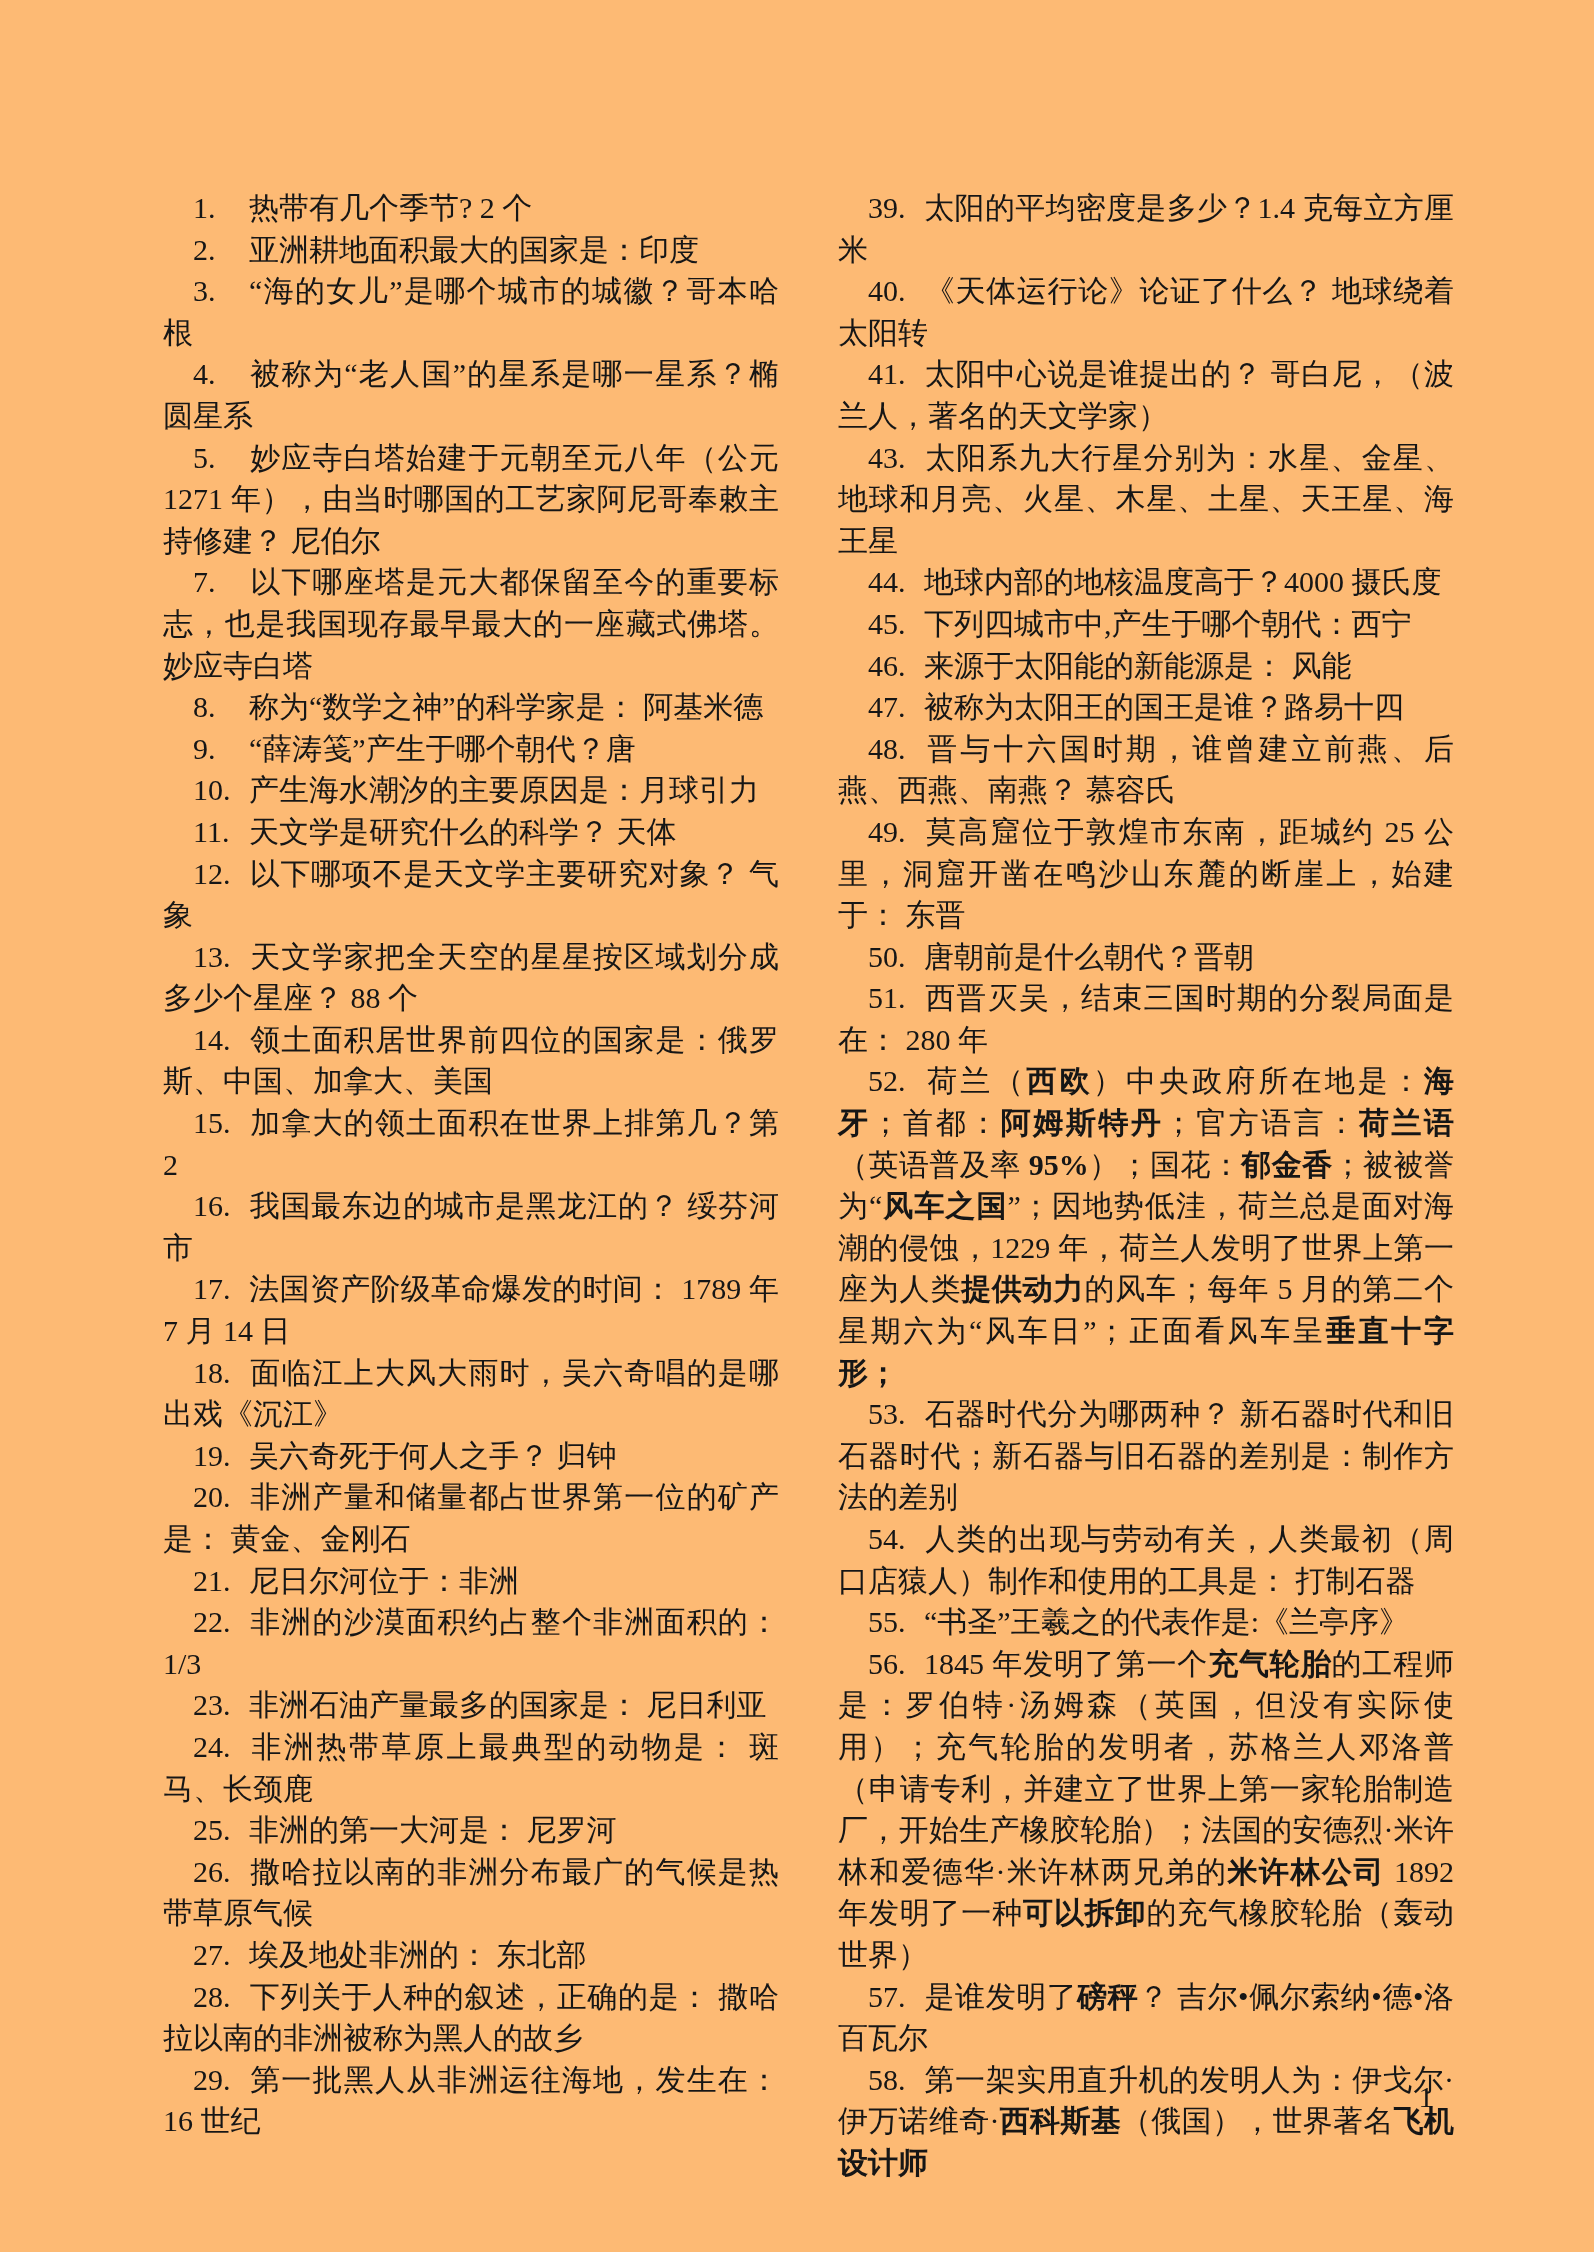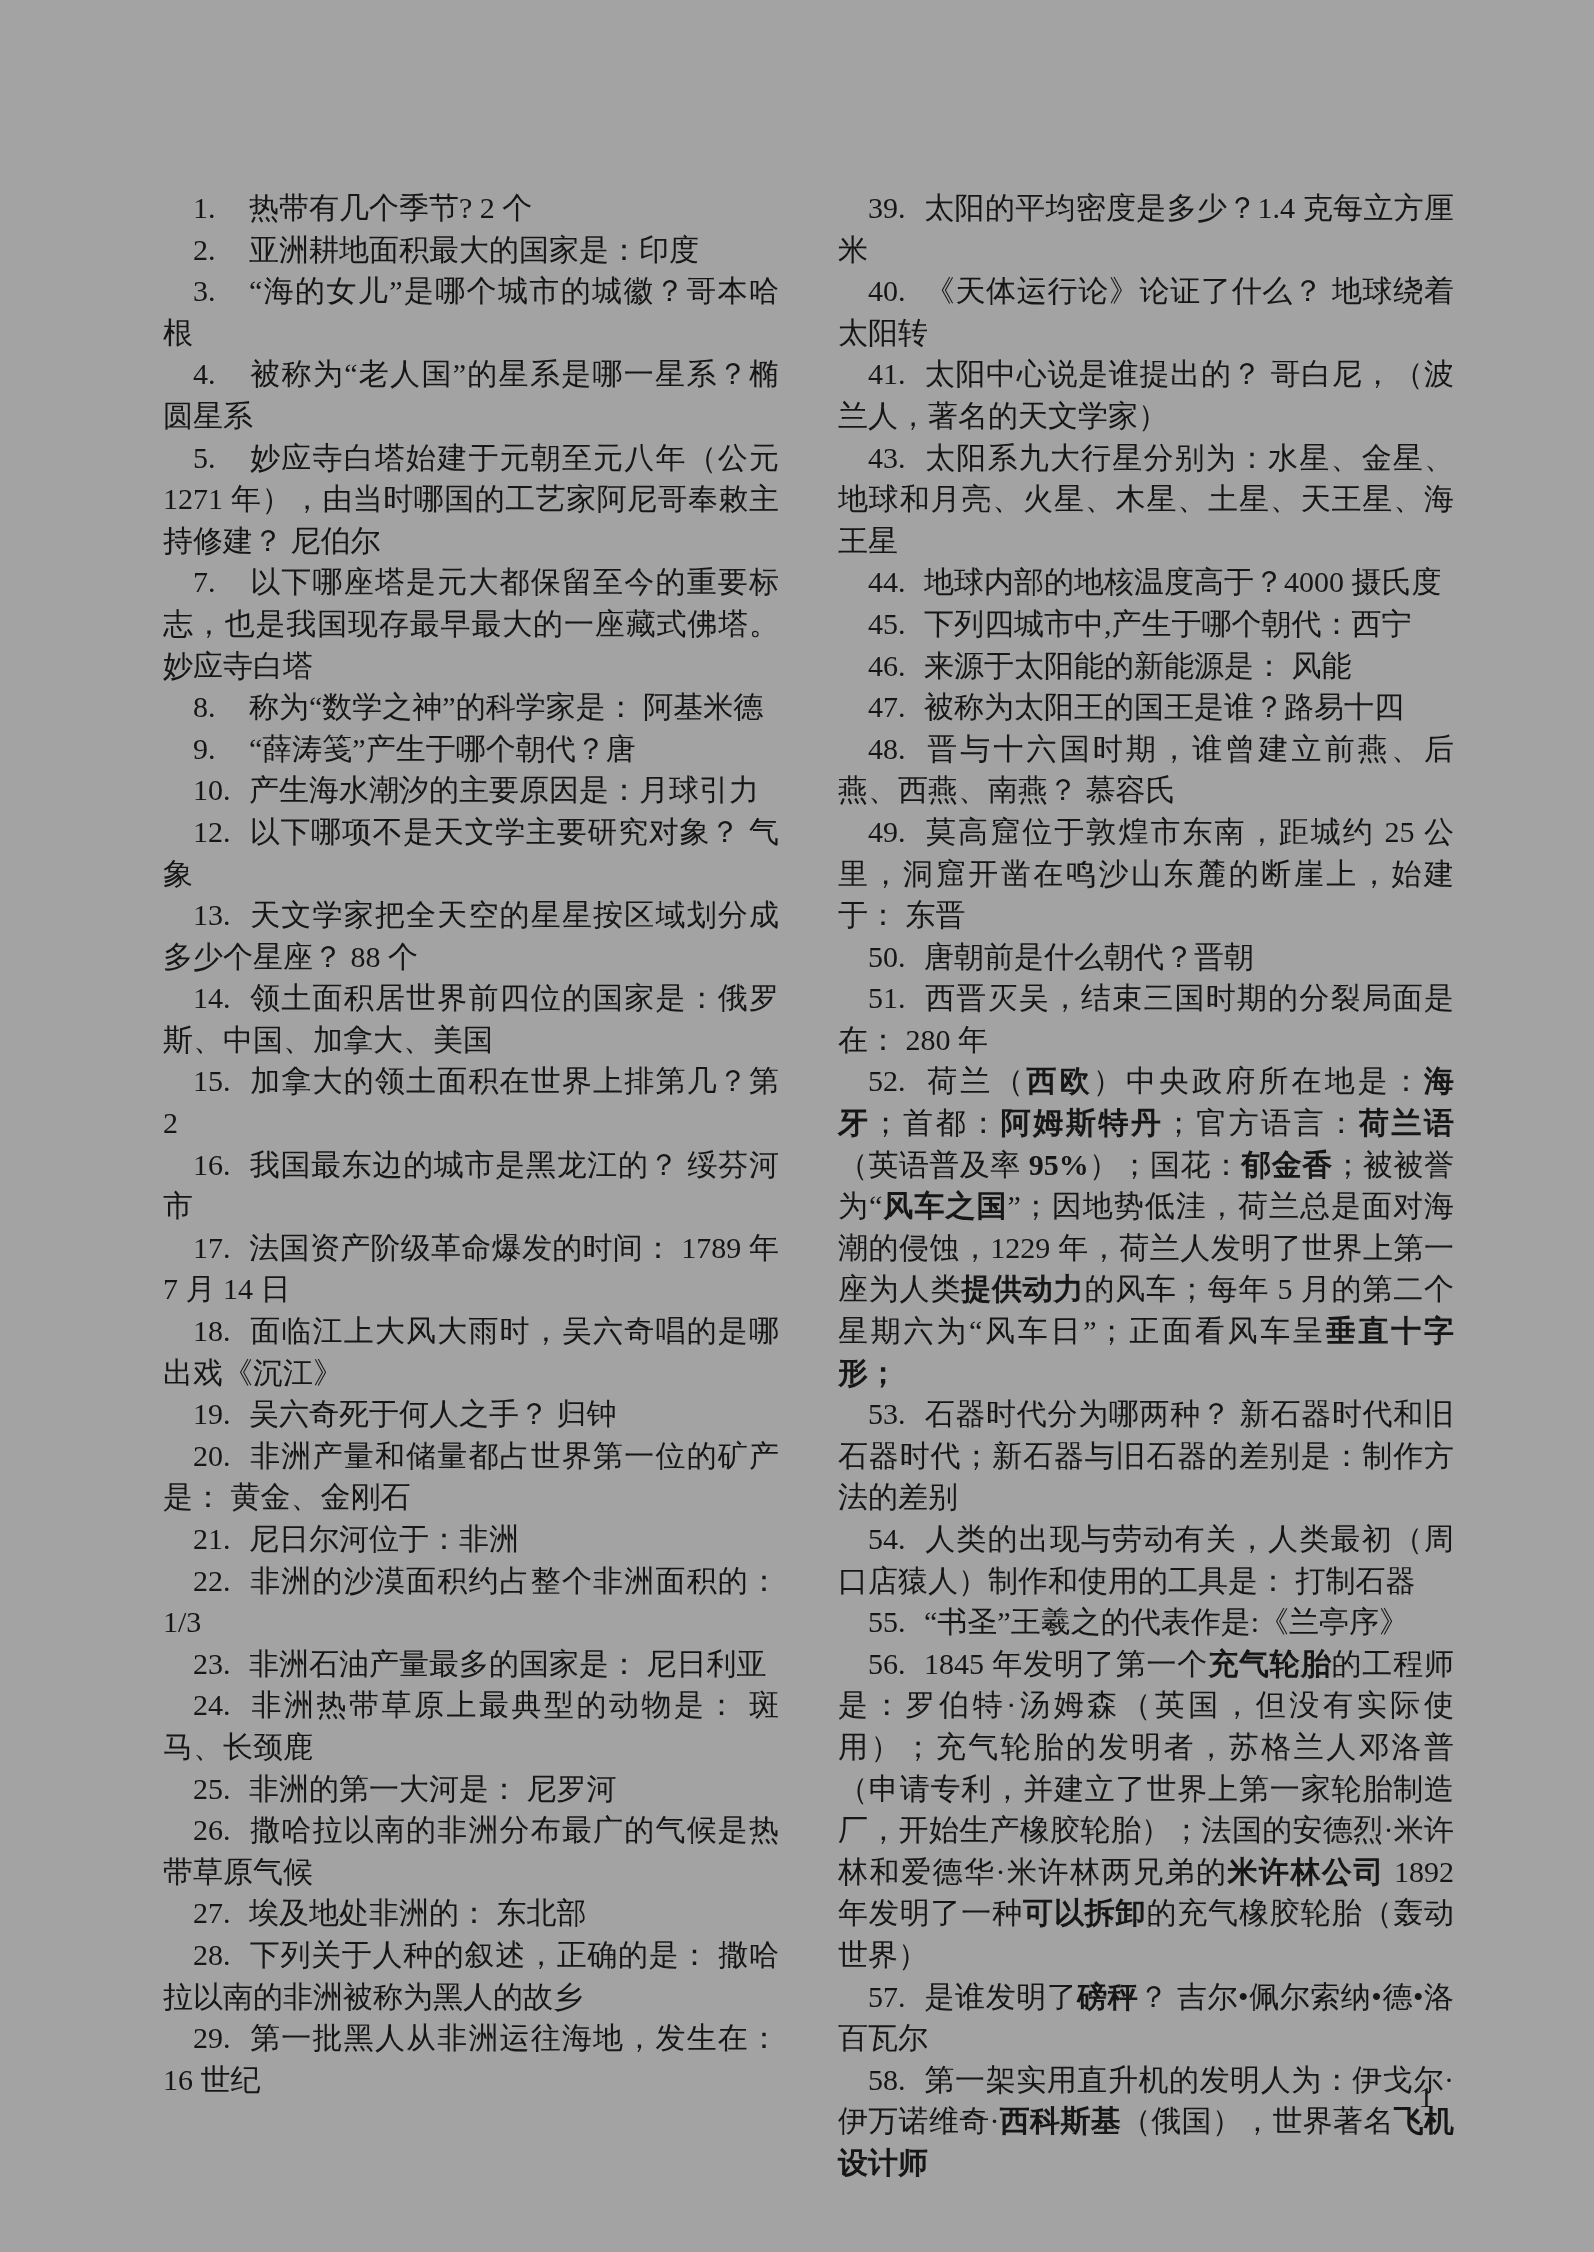--- a/index.html
+++ b/index.html
@@ -4,21 +4,21 @@
 <style>
   html, body {
     margin: 0;
     padding: 0;
     background: #ffffff;
   }
   .page {
     position: relative;
     width: 1594px;
     height: 2252px;
-    background: #a3a3a3;
+    background: #fdba74;
     overflow: hidden;
     font-family: "Liberation Serif", "DejaVu Serif", serif;
     color: #161616;
   }
   .col {
     position: absolute;
     top: 187px;
     width: 616px;
     font-size: 30px;
     line-height: 41.6px;
@@ -54,20 +54,21 @@
   <div class="col" id="col-left">
       <div class="item"><span class="num">1.</span><span>热带有几个季节? 2 个</span></div>
       <div class="item"><span class="num">2.</span><span>亚洲耕地面积最大的国家是：印度</span></div>
       <div class="item"><span class="num">3.</span><span>“海的女儿”是哪个城市的城徽？哥本哈根</span></div>
       <div class="item"><span class="num">4.</span><span>被称为“老人国”的星系是哪一星系？椭圆星系</span></div>
       <div class="item"><span class="num">5.</span><span>妙应寺白塔始建于元朝至元八年（公元 1271 年），由当时哪国的工艺家阿尼哥奉敕主持修建？ 尼伯尔</span></div>
       <div class="item"><span class="num">7.</span><span>以下哪座塔是元大都保留至今的重要标志，也是我国现存最早最大的一座藏式佛塔。妙应寺白塔</span></div>
       <div class="item"><span class="num">8.</span><span>称为“数学之神”的科学家是： 阿基米德</span></div>
       <div class="item"><span class="num">9.</span><span>“薛涛笺”产生于哪个朝代？唐</span></div>
       <div class="item"><span class="num">10.</span><span>产生海水潮汐的主要原因是：月球引力</span></div>
+      <div class="item"><span class="num">11.</span><span>天文学是研究什么的科学？ 天体</span></div>
       <div class="item"><span class="num">12.</span><span>以下哪项不是天文学主要研究对象？ 气象</span></div>
       <div class="item"><span class="num">13.</span><span>天文学家把全天空的星星按区域划分成多少个星座？ 88 个</span></div>
       <div class="item"><span class="num">14.</span><span>领土面积居世界前四位的国家是：俄罗斯、中国、加拿大、美国</span></div>
       <div class="item"><span class="num">15.</span><span>加拿大的领土面积在世界上排第几？第 2</span></div>
       <div class="item"><span class="num">16.</span><span>我国最东边的城市是黑龙江的？ 绥芬河市</span></div>
       <div class="item"><span class="num">17.</span><span>法国资产阶级革命爆发的时间： 1789 年 7 月 14 日</span></div>
       <div class="item"><span class="num">18.</span><span>面临江上大风大雨时，吴六奇唱的是哪出戏《沉江》</span></div>
       <div class="item"><span class="num">19.</span><span>吴六奇死于何人之手？ 归钟</span></div>
       <div class="item"><span class="num">20.</span><span>非洲产量和储量都占世界第一位的矿产是： 黄金、金刚石</span></div>
       <div class="item"><span class="num">21.</span><span>尼日尔河位于：非洲</span></div>

